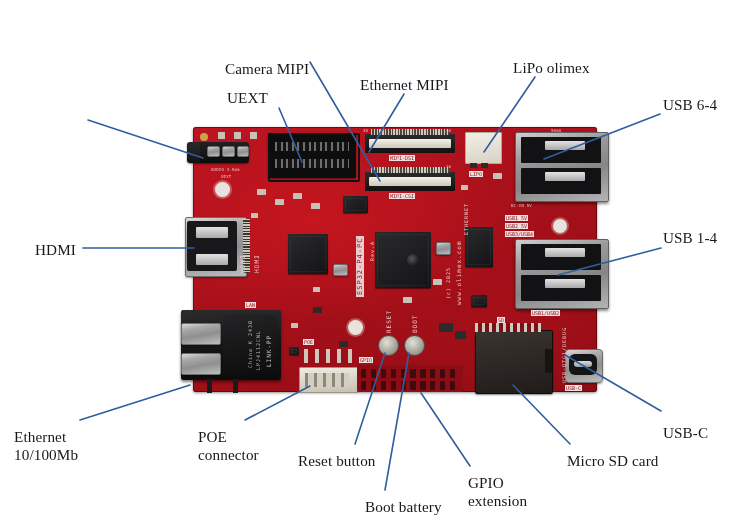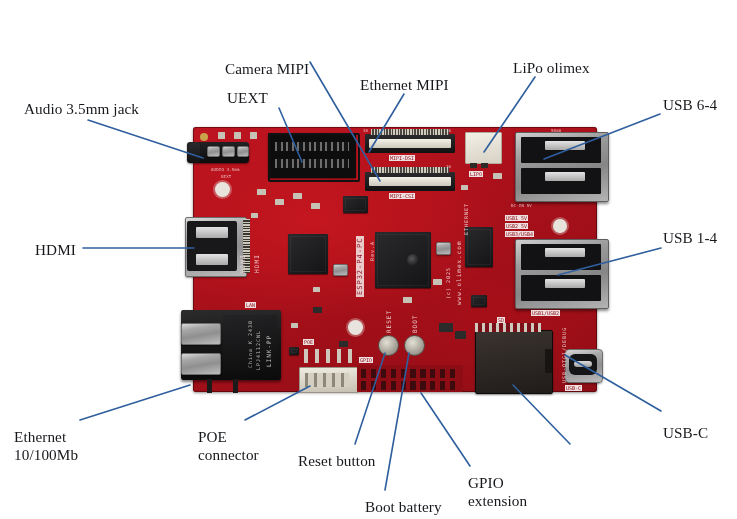--- a/index.html
+++ b/index.html
@@ -241,31 +241,31 @@
       <line x1="661" y1="248" x2="558" y2="275" stroke="#2f5f9e" stroke-width="1.6" stroke-linecap="round"></line>
       <line x1="661" y1="411" x2="565" y2="355" stroke="#2f5f9e" stroke-width="1.6" stroke-linecap="round"></line>
       <line x1="80" y1="420" x2="190" y2="385" stroke="#2f5f9e" stroke-width="1.6" stroke-linecap="round"></line>
       <line x1="245" y1="420" x2="310" y2="386" stroke="#2f5f9e" stroke-width="1.6" stroke-linecap="round"></line>
       <line x1="355" y1="444" x2="385" y2="353" stroke="#2f5f9e" stroke-width="1.6" stroke-linecap="round"></line>
       <line x1="385" y1="490" x2="409" y2="353" stroke="#2f5f9e" stroke-width="1.6" stroke-linecap="round"></line>
       <line x1="470" y1="466" x2="421" y2="393" stroke="#2f5f9e" stroke-width="1.6" stroke-linecap="round"></line>
       <line x1="570" y1="444" x2="513" y2="385" stroke="#2f5f9e" stroke-width="1.6" stroke-linecap="round"></line>
     </svg>
 
-  <div class="label" style="left: 24px; top: 100px;">Audio 3.5mm jack</div>
   <div class="label" style="left: 227px; top: 89px;">UEXT</div>
   <div class="label" style="left: 225px; top: 60px;">Camera MIPI</div>
   <div class="label" style="left: 360px; top: 76px;">Ethernet MIPI</div>
   <div class="label" style="left: 513px; top: 59px;">LiPo olimex</div>
   <div class="label" style="left: 663px; top: 96px;">USB 6-4</div>
   <div class="label" style="left: 35px; top: 241px;">HDMI</div>
   <div class="label" style="left: 663px; top: 229px;">USB 1-4</div>
   <div class="label" style="left: 663px; top: 424px;">USB-C</div>
   <div class="label" style="left: 14px; top: 428px;">Ethernet
 10/100Mb</div>
   <div class="label" style="left: 198px; top: 428px;">POE
 connector</div>
   <div class="label" style="left: 298px; top: 452px;">Reset button</div>
   <div class="label" style="left: 365px; top: 498px;">Boot battery</div>
   <div class="label" style="left: 468px; top: 474px;">GPIO
 extension</div>
+  <div class="label" style="left: 567px; top: 452px;">Micro SD card</div>
 
 </div>
 
 </body></html>

